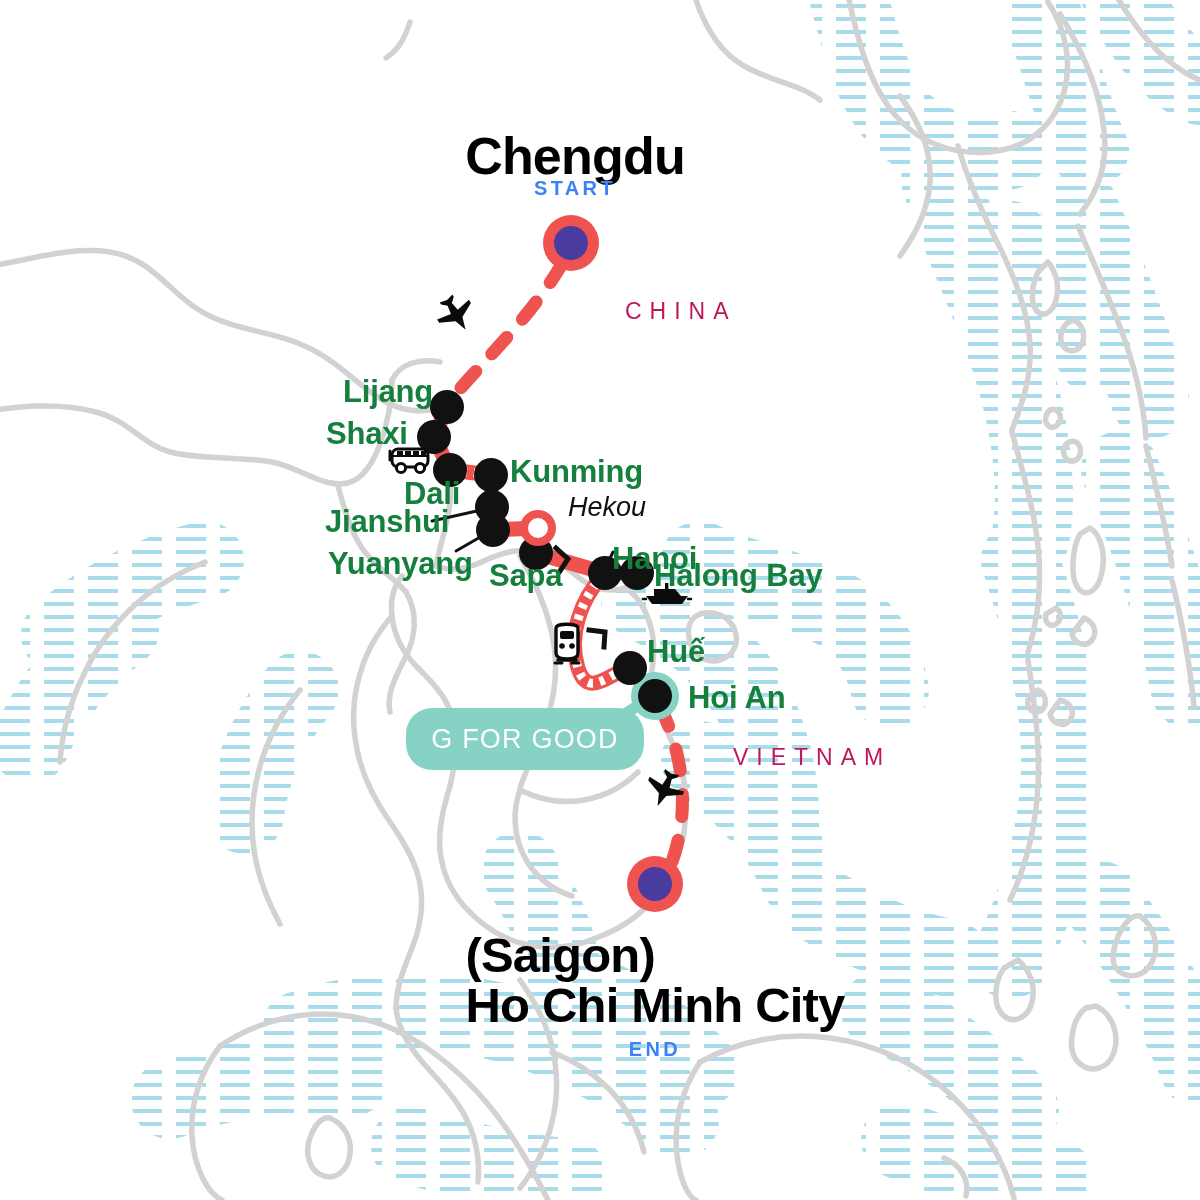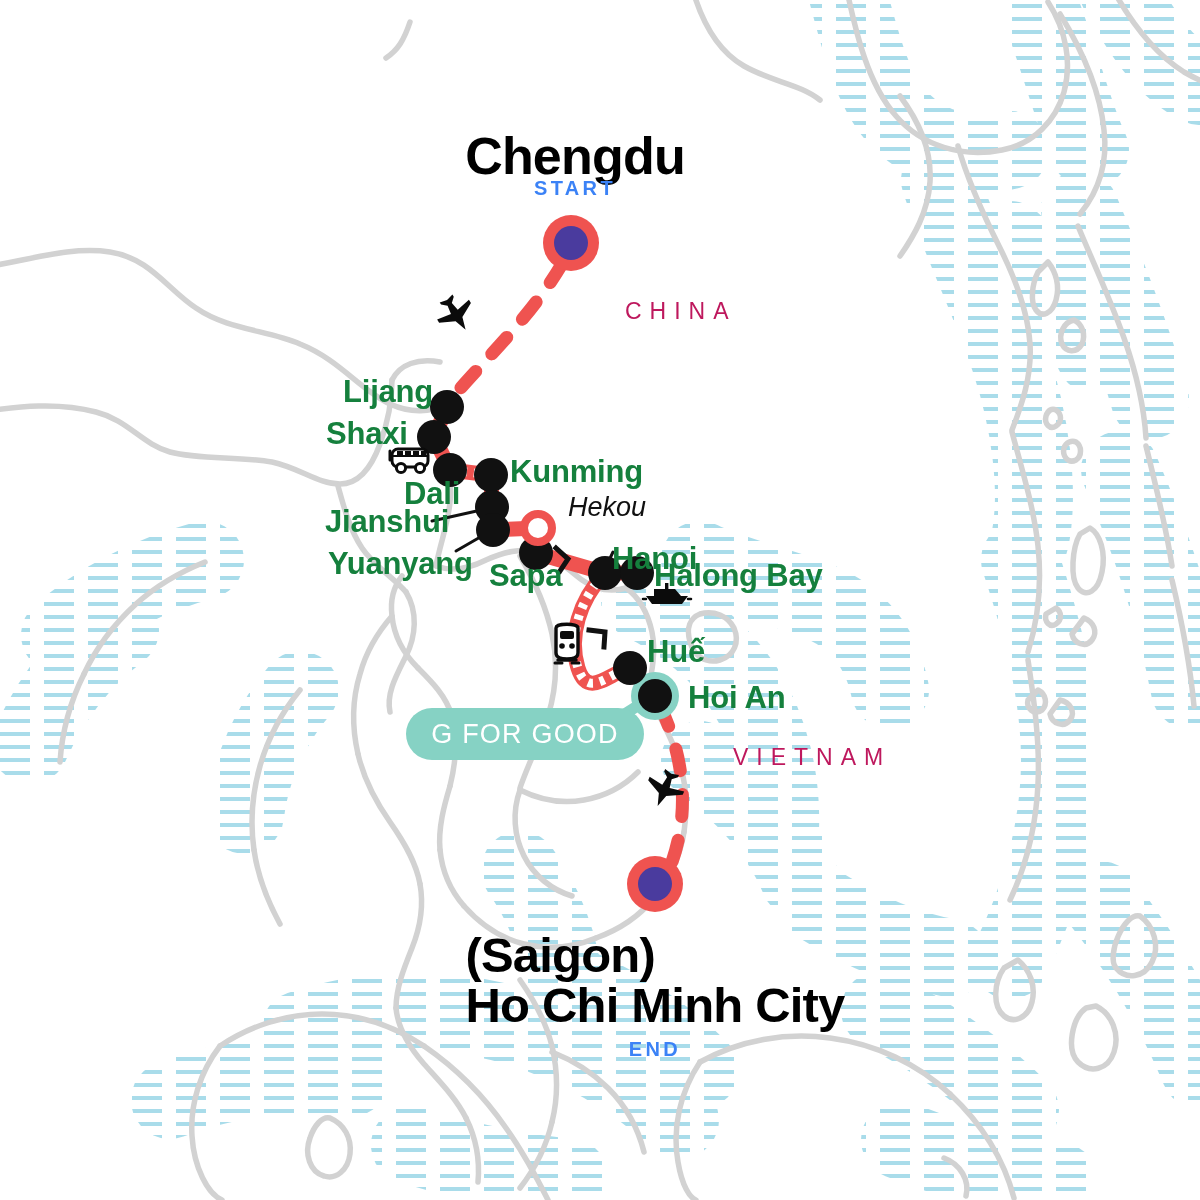--- a/index.html
+++ b/index.html
@@ -65,21 +65,21 @@
     position:absolute;
     background:#86d2c4;
     color:#fff;
     border-radius:26px;
     font-family:"Liberation Sans", sans-serif;
     font-weight:500;
     font-size:27px;
     letter-spacing:1.2px;
     display:flex;align-items:center;justify-content:center;
     padding:0 22px;
-    height:52px;
+    height:62px;
   }
 </style>
 </head>
 <body>
 
 <div id="map-root">
 
   <svg class="layer" viewBox="0 0 1200 1200">
     <defs>
       <pattern id="oceanHatch" width="44" height="13" patternUnits="userSpaceOnUse">

